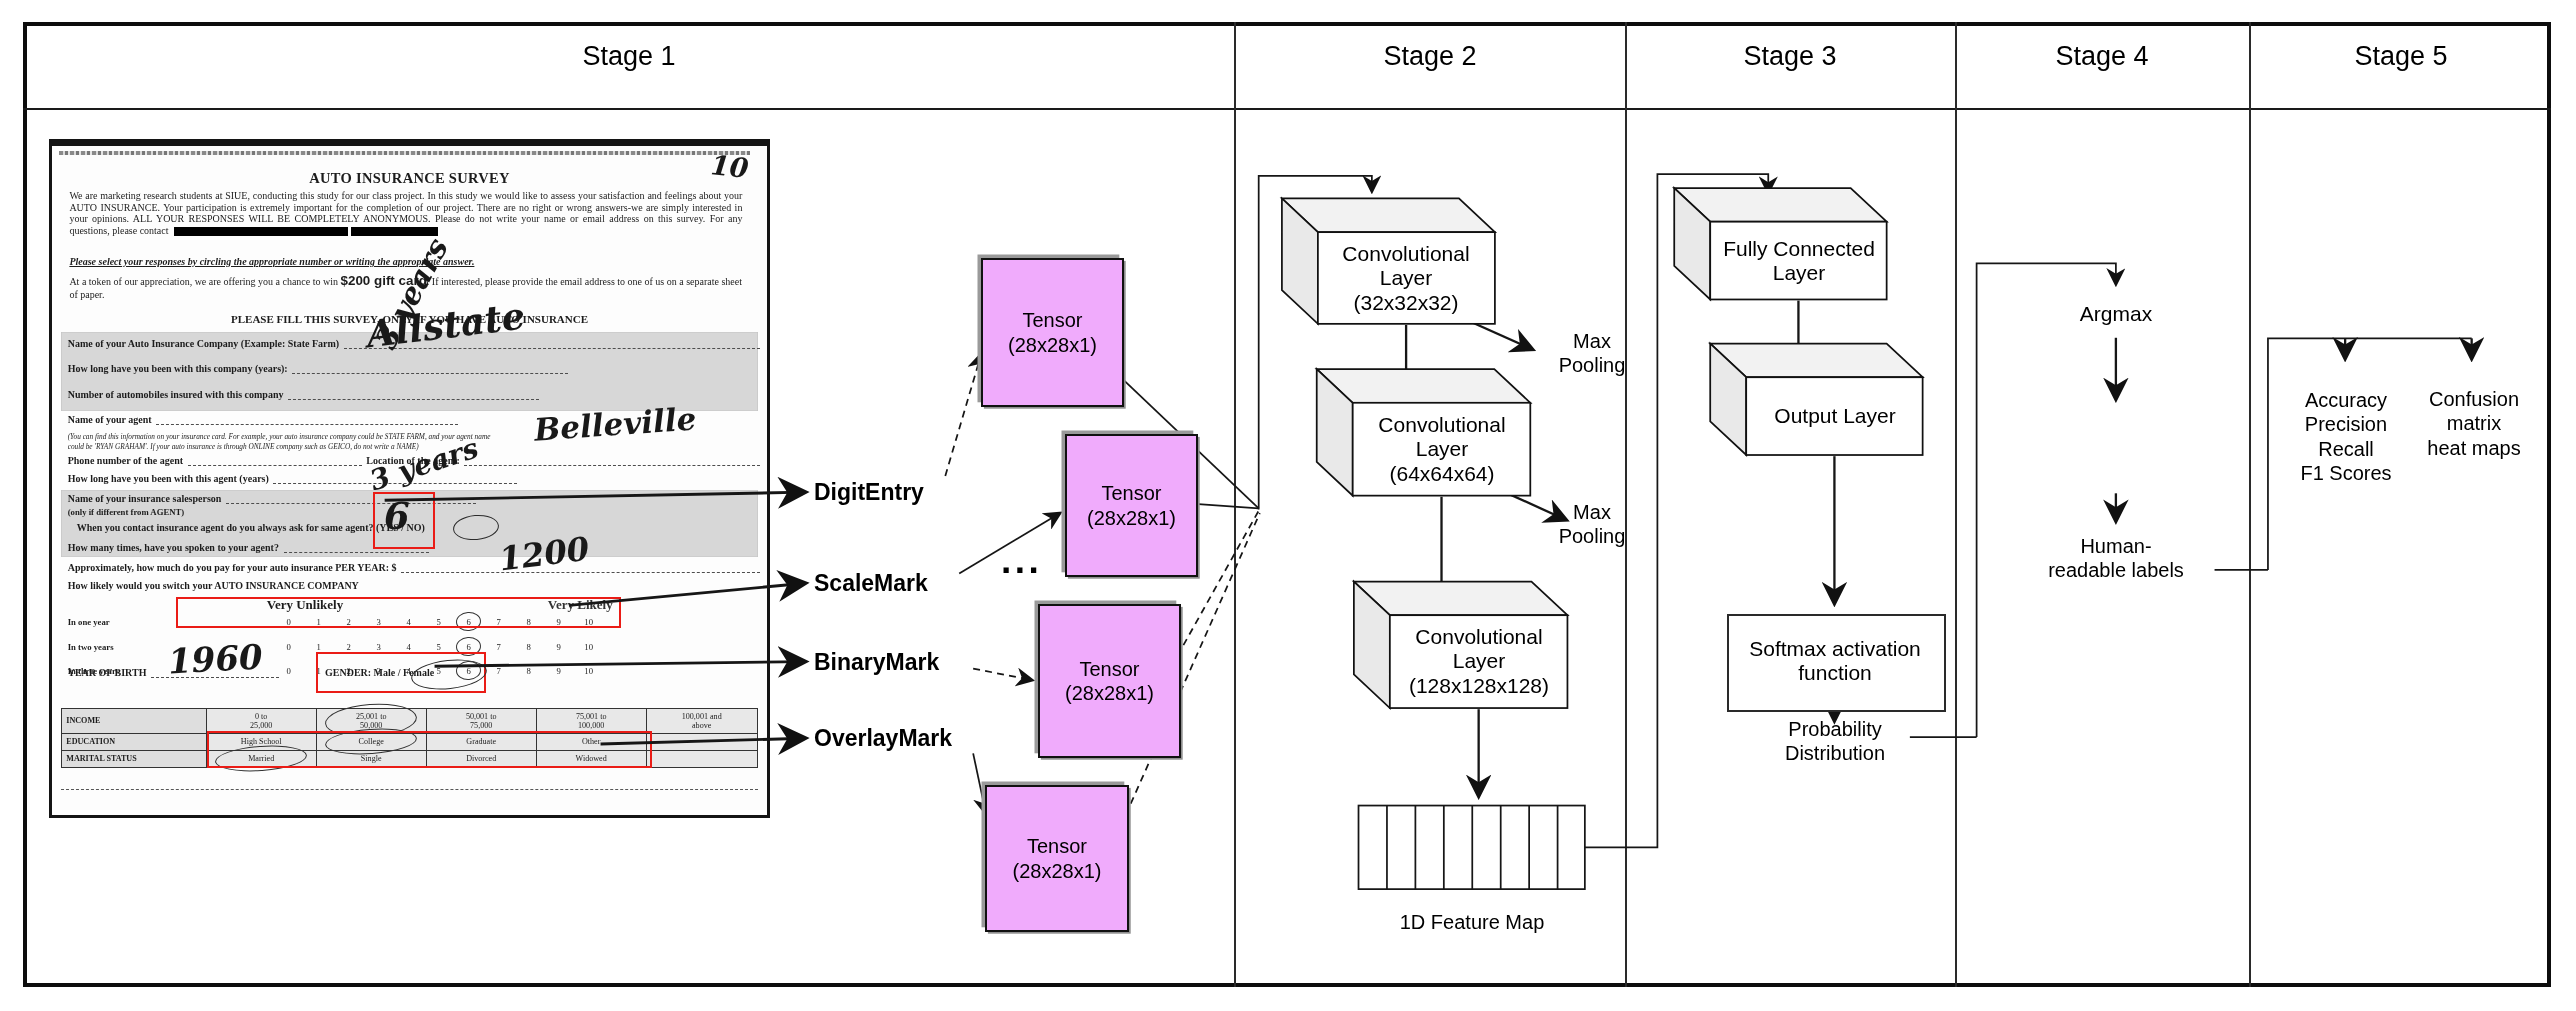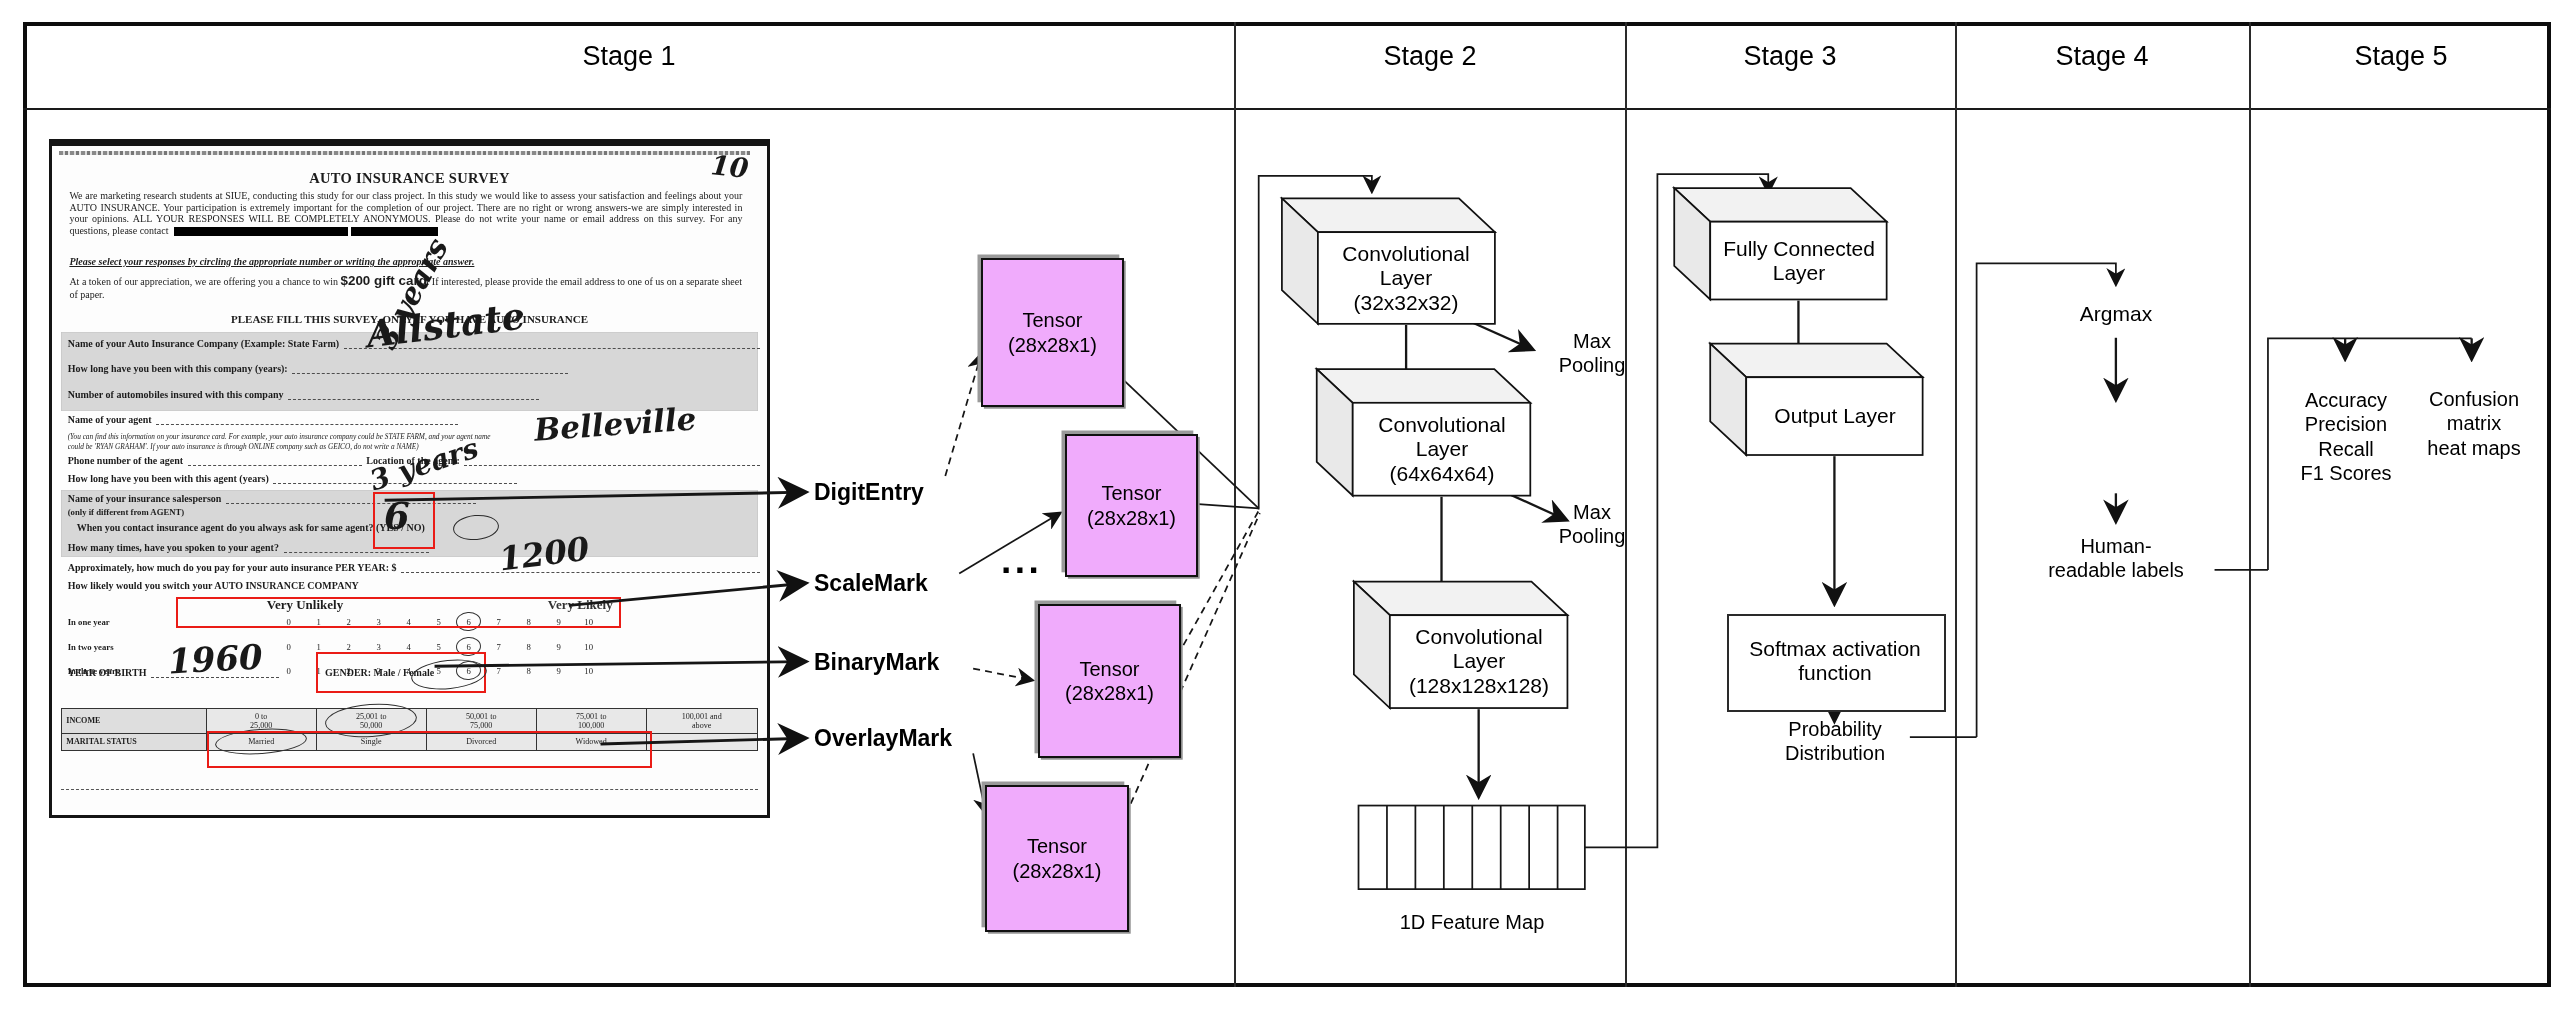--- a/index.html
+++ b/index.html
@@ -245,20 +245,30 @@
 50,000</span>
             <span class="tcell">50,001 to
 75,000</span>
             <span class="tcell">75,001 to
 100,000</span>
             <span class="tcell">100,001 and
 above</span>
           </span>
       </div>
       <div class="trow">
+        <span class="th">EDUCATION</span>
+        <span class="cells" style="display:flex;">
+            <span class="tcell">High School</span>
+            <span class="tcell circled">College</span>
+            <span class="tcell">Graduate</span>
+            <span class="tcell">Other</span>
+            <span class="tcell"></span>
+          </span>
+      </div>
+      <div class="trow">
         <span class="th">MARITAL STATUS</span>
         <span class="cells" style="display:flex;">
             <span class="tcell circled">Married</span>
             <span class="tcell">Single</span>
             <span class="tcell">Divorced</span>
             <span class="tcell">Widowed</span>
             <span class="tcell"></span>
           </span>
       </div>
     </div>

